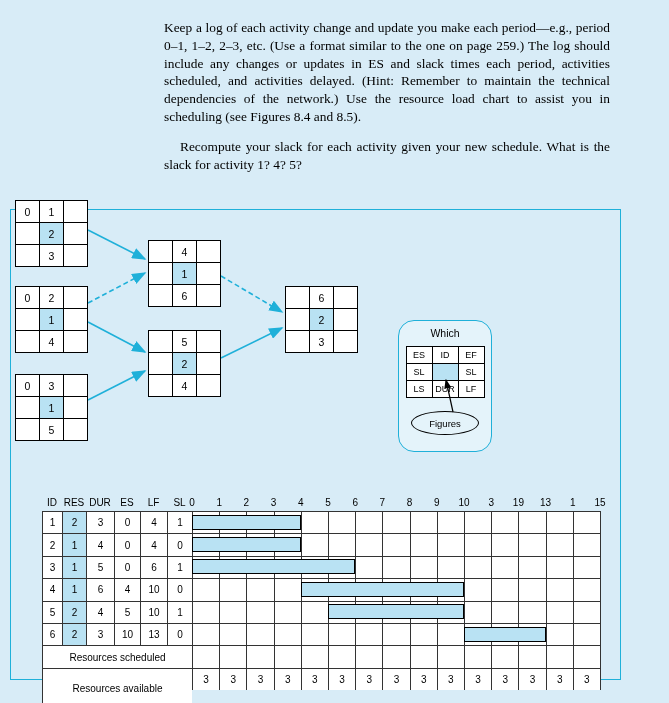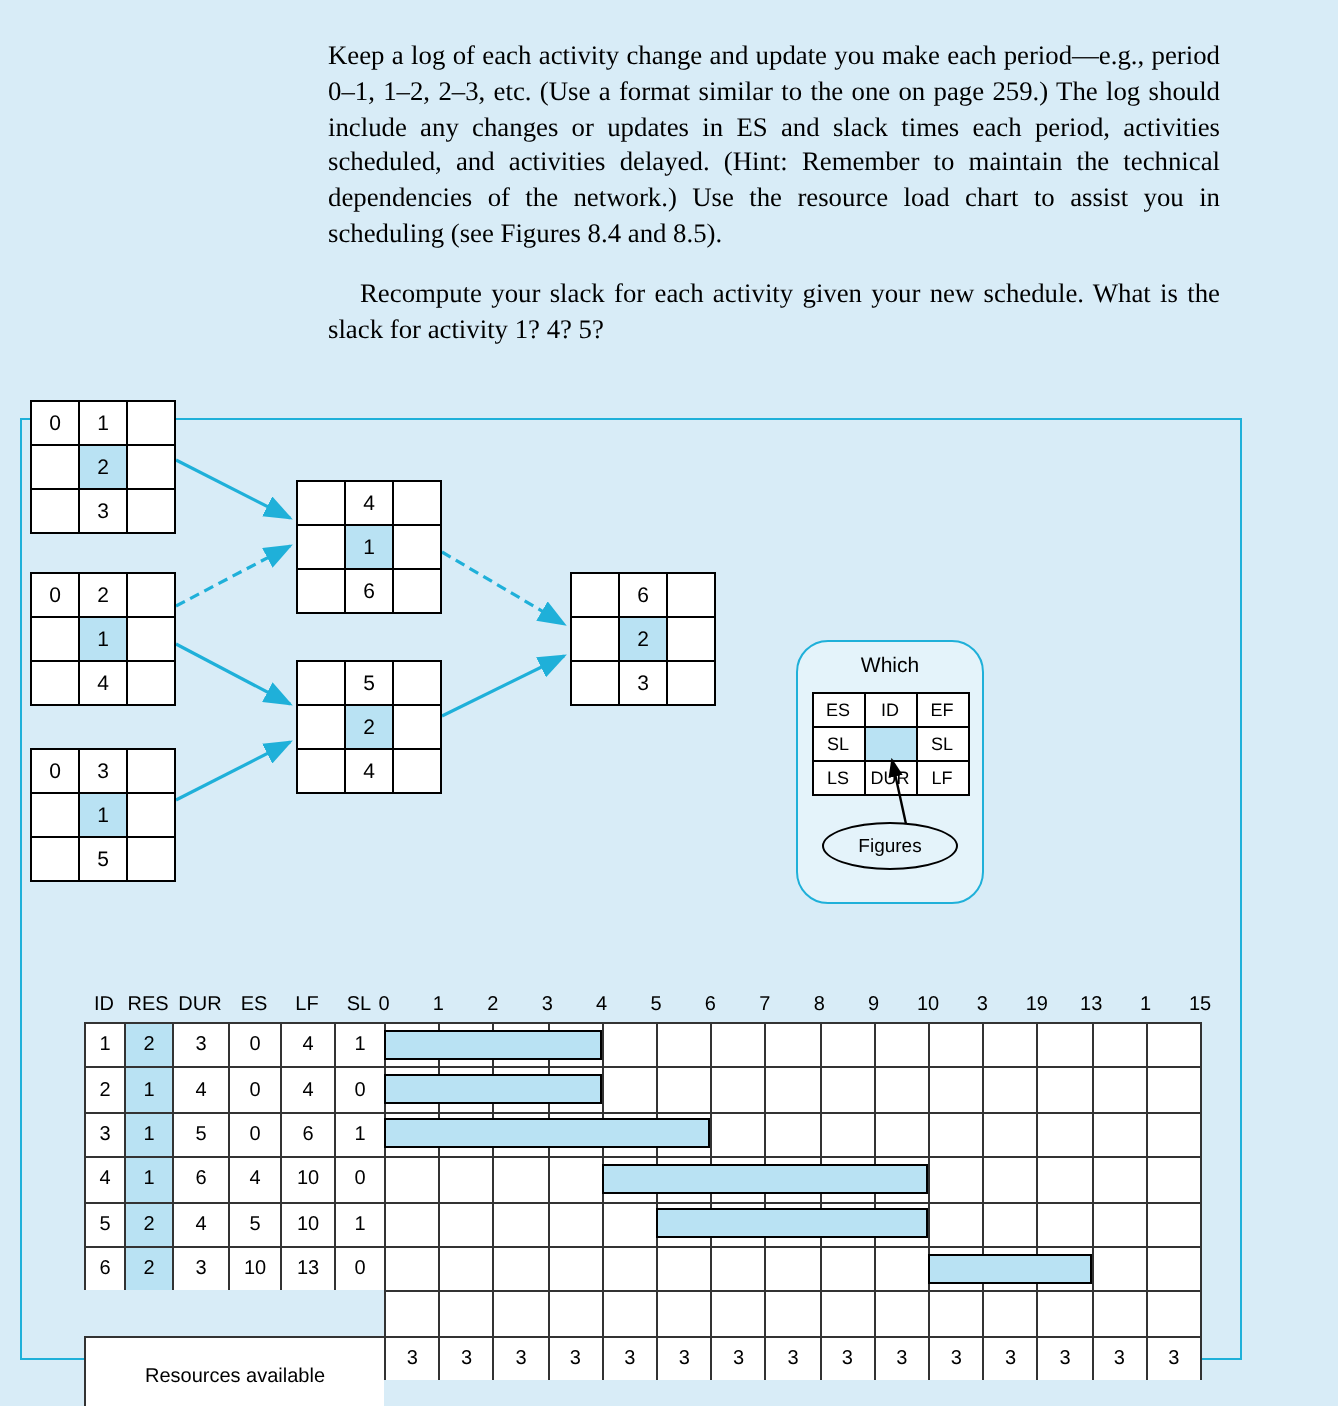--- a/index.html
+++ b/index.html
@@ -298,20 +298,21 @@
         <div class="lc-cell" style="left: 313.2px; top: 112px; width: 27.2px; height: 22.4px;"></div>
         <div class="lc-cell" style="left: 340.4px; top: 112px; width: 27.2px; height: 22.4px;"></div>
         <div class="lc-cell" style="left: 367.6px; top: 112px; width: 27.2px; height: 22.4px;"></div>
         <div class="lc-cell" style="left: 394.8px; top: 112px; width: 27.2px; height: 22.4px;"></div>
         <div class="lc-cell" style="left: 422px; top: 112px; width: 27.2px; height: 22.4px;"></div>
         <div class="lc-cell" style="left: 449.2px; top: 112px; width: 27.2px; height: 22.4px;"></div>
         <div class="lc-cell" style="left: 476.4px; top: 112px; width: 27.2px; height: 22.4px;"></div>
         <div class="lc-cell" style="left: 503.6px; top: 112px; width: 27.2px; height: 22.4px;"></div>
         <div class="lc-cell" style="left: 530.8px; top: 112px; width: 27.2px; height: 22.4px;"></div>
         <div class="lc-bar" style="left: 422px; top: 115.5px; width: 81.6px; height: 15px;"></div>
+        <div class="lc-cell" style="left: 0px; top: 134.4px; width: 150px; height: 22.4px;">Resources scheduled</div>
         <div class="lc-cell" style="left: 150px; top: 134.4px; width: 27.2px; height: 22.4px;"></div>
         <div class="lc-cell" style="left: 177.2px; top: 134.4px; width: 27.2px; height: 22.4px;"></div>
         <div class="lc-cell" style="left: 204.4px; top: 134.4px; width: 27.2px; height: 22.4px;"></div>
         <div class="lc-cell" style="left: 231.6px; top: 134.4px; width: 27.2px; height: 22.4px;"></div>
         <div class="lc-cell" style="left: 258.8px; top: 134.4px; width: 27.2px; height: 22.4px;"></div>
         <div class="lc-cell" style="left: 286px; top: 134.4px; width: 27.2px; height: 22.4px;"></div>
         <div class="lc-cell" style="left: 313.2px; top: 134.4px; width: 27.2px; height: 22.4px;"></div>
         <div class="lc-cell" style="left: 340.4px; top: 134.4px; width: 27.2px; height: 22.4px;"></div>
         <div class="lc-cell" style="left: 367.6px; top: 134.4px; width: 27.2px; height: 22.4px;"></div>
         <div class="lc-cell" style="left: 394.8px; top: 134.4px; width: 27.2px; height: 22.4px;"></div>

